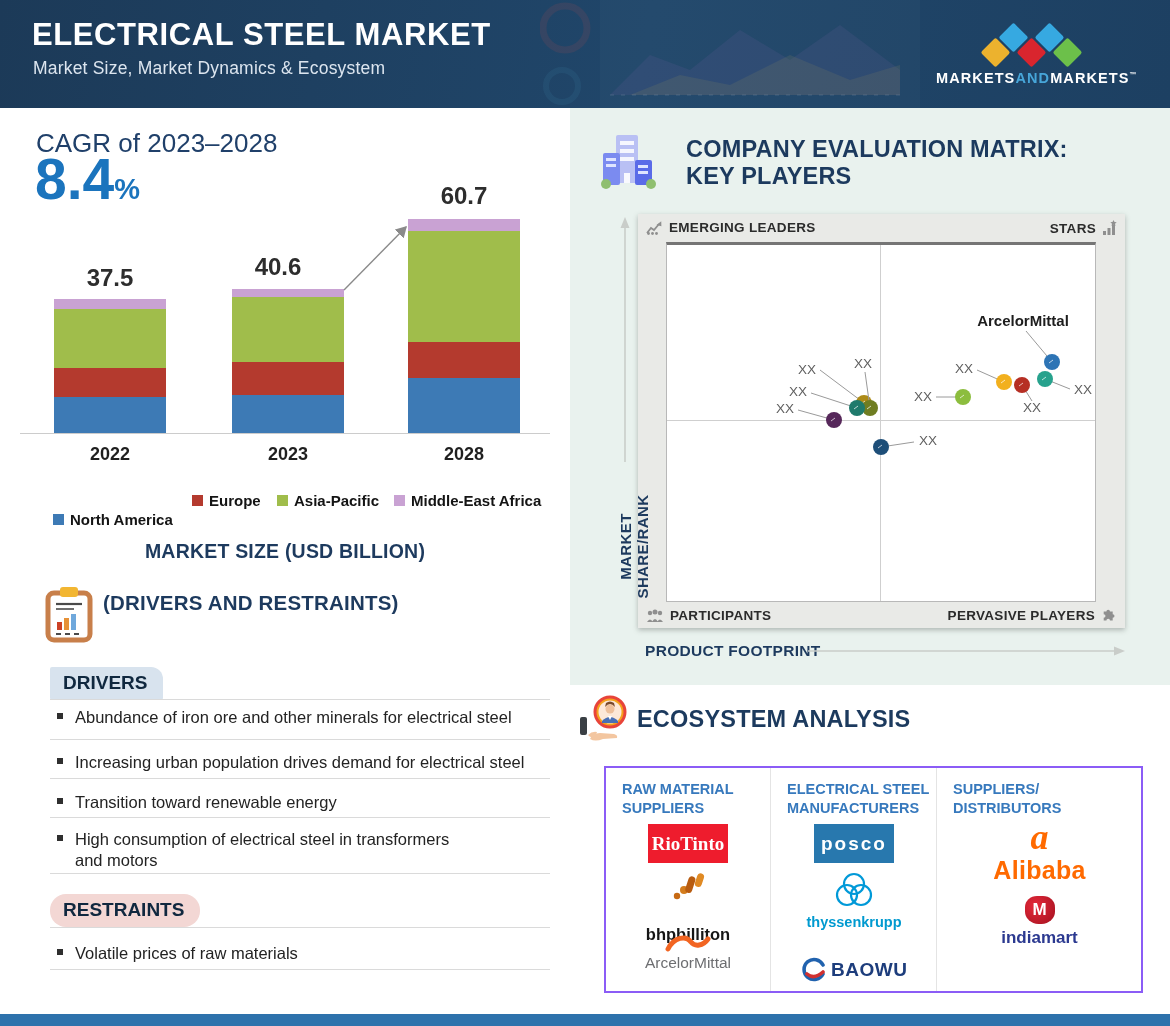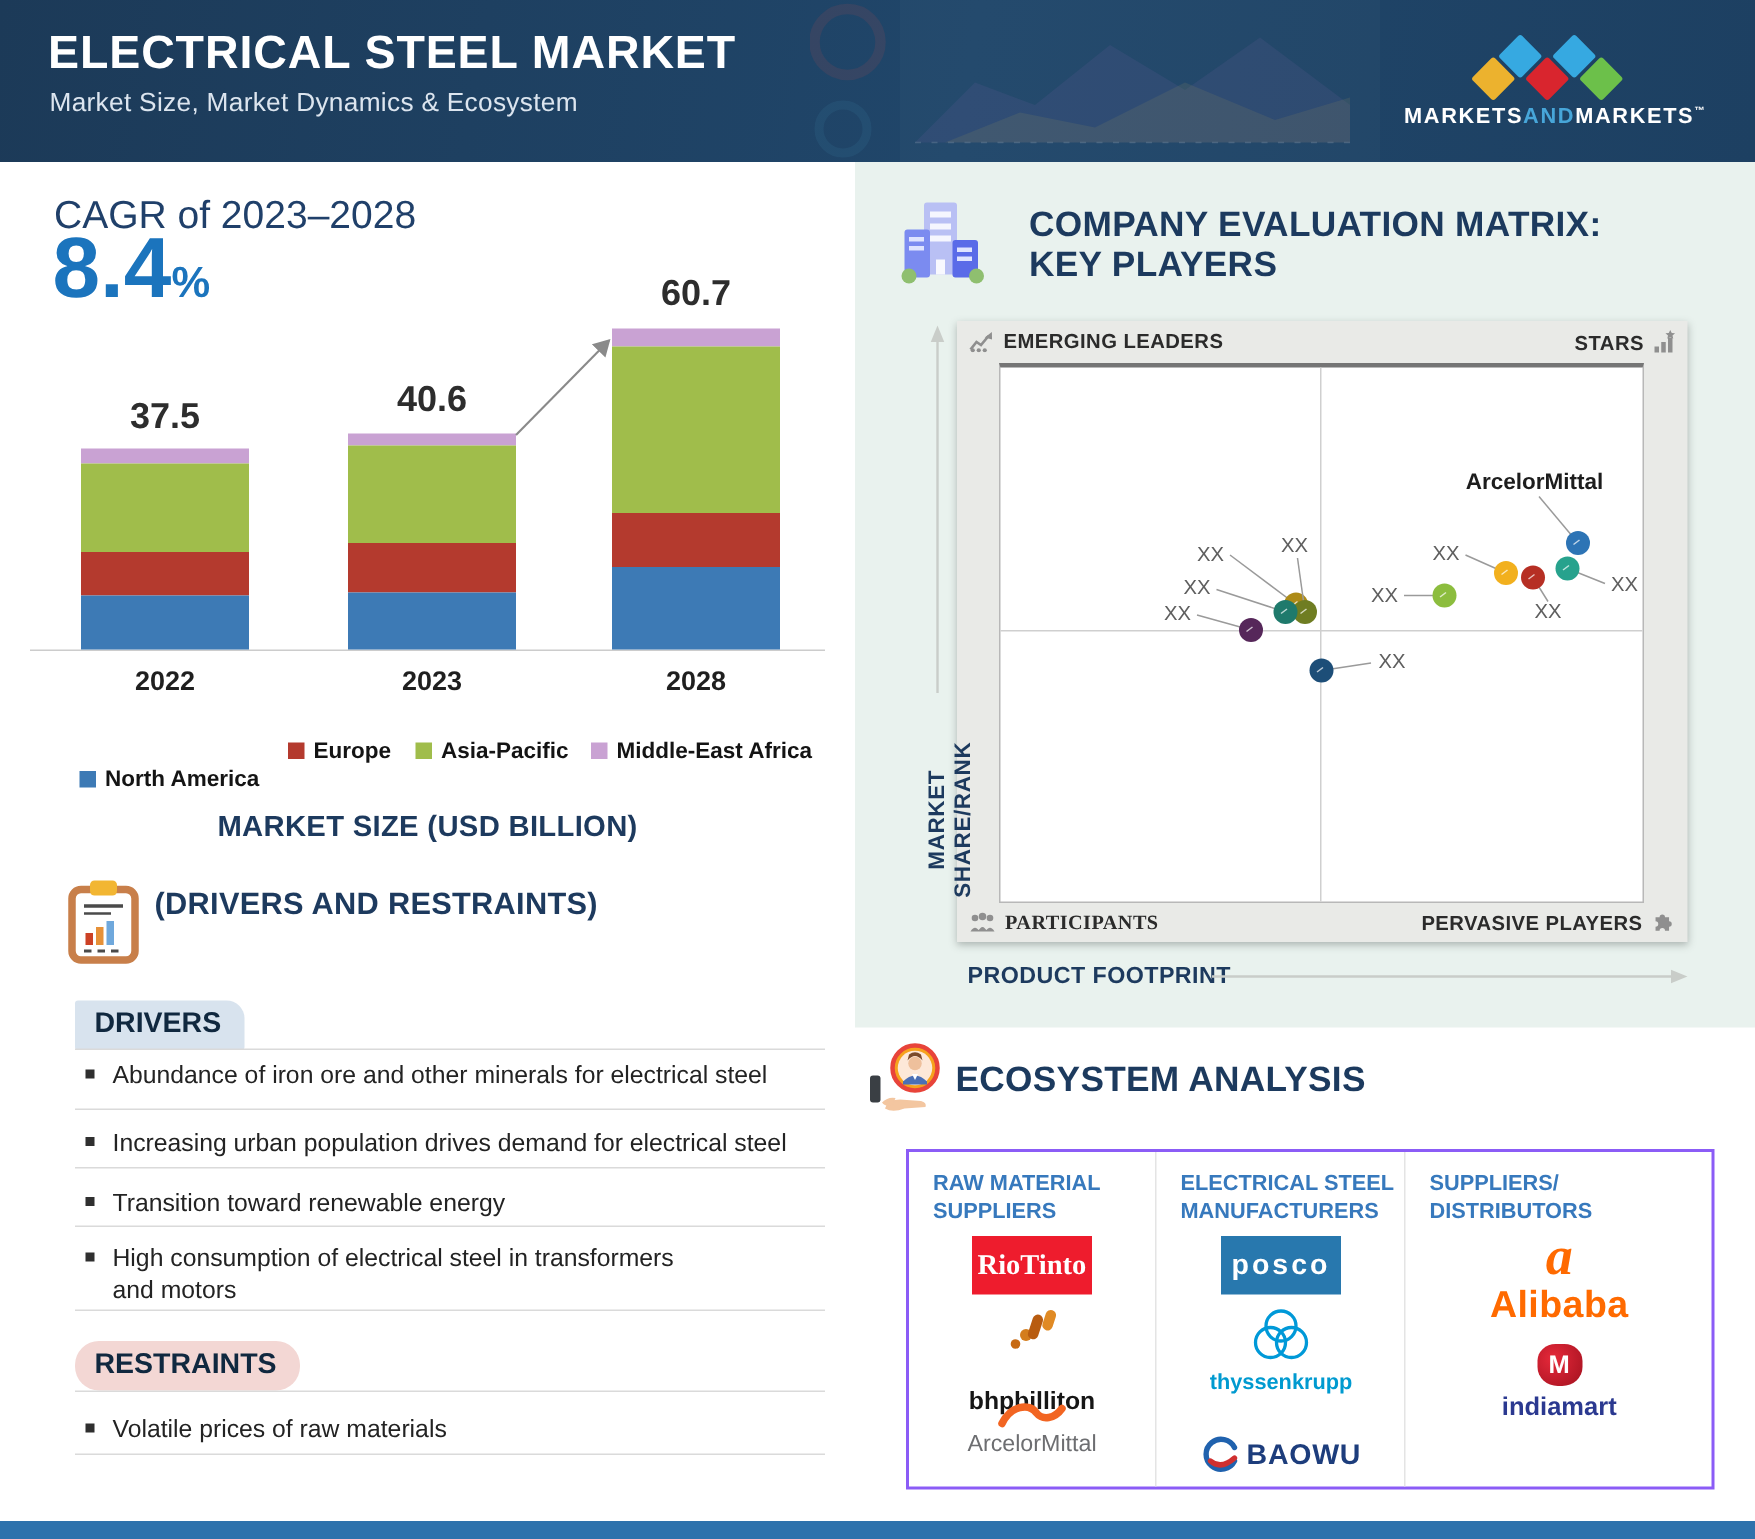--- a/index.html
+++ b/index.html
@@ -64,21 +64,21 @@
   .matrix-band{left:638px;top:214px;width:487px;height:414px;background:#e9eae7;
     box-shadow:0 2px 5px rgba(60,70,65,.35);}
   .matrix-plot{position:absolute;left:28px;top:28px;width:428px;height:356px;background:#ffffff;
     border:1px solid #b8b8b8;border-top:3px solid #757575;}
   .q-vline{position:absolute;left:213px;top:0;width:1px;height:356px;background:#cfcfcf;}
   .q-hline{position:absolute;left:0;top:175px;width:428px;height:1px;background:#cfcfcf;}
   .q-label{position:absolute;font-size:13.5px;font-weight:700;color:#2b2b2b;letter-spacing:.3px;
     display:flex;align-items:center;gap:6px;}
   .q-tl{left:8px;top:6px;}
   .q-tr{right:8px;top:6px;}
-  .q-bl{left:8px;bottom:5px;font-family:Liberation Serif, serif;}
+  .q-bl{left:8px;bottom:5px;}
   .q-br{right:8px;bottom:5px;}
 
   .scatter{left:667px;top:243px;width:428px;height:356px;}
 
   .y-axis-arrow{left:618px;top:216px;width:14px;height:250px;}
   .y-axis-label{left:538px;top:538px;width:174px;height:17px;transform:rotate(-90deg);
     text-align:center;font-size:15px;font-weight:700;color:#1d3a5e;letter-spacing:.4px;}
   .x-axis-label{left:645px;top:642px;font-size:15.5px;font-weight:700;color:#1d3a5e;letter-spacing:.3px;}
   .x-axis-arrow{left:808px;top:645px;width:318px;height:12px;}
 
@@ -144,21 +144,21 @@
         <div class="bar-seg" style="height: 29px; background: rgb(180, 58, 46);"></div>
         <div class="bar-seg" style="height: 36px; background: rgb(61, 122, 181);"></div>
       </div>
       <span class="bar-total" style="left: 34px; bottom: 142px;">37.5</span>
       <div class="bar" style="left: 212px;">
         <div class="bar-seg" style="height: 8px; background: rgb(201, 162, 211);"></div>
         <div class="bar-seg" style="height: 65px; background: rgb(160, 189, 75);"></div>
         <div class="bar-seg" style="height: 33px; background: rgb(180, 58, 46);"></div>
         <div class="bar-seg" style="height: 38px; background: rgb(61, 122, 181);"></div>
       </div>
-      <span class="bar-total" style="left: 212px; bottom: 153px;">40.6</span>
+      <span class="bar-total" style="left: 202px; bottom: 153px;">40.6</span>
       <div class="bar" style="left: 388px;">
         <div class="bar-seg" style="height: 12px; background: rgb(201, 162, 211);"></div>
         <div class="bar-seg" style="height: 111px; background: rgb(160, 189, 75);"></div>
         <div class="bar-seg" style="height: 36px; background: rgb(180, 58, 46);"></div>
         <div class="bar-seg" style="height: 55px; background: rgb(61, 122, 181);"></div>
       </div>
       <span class="bar-total" style="left: 388px; bottom: 224px;">60.7</span>
     </div>
 
   <svg class="abs" style="left:338px;top:218px;" width="76" height="80" viewBox="0 0 76 80">

